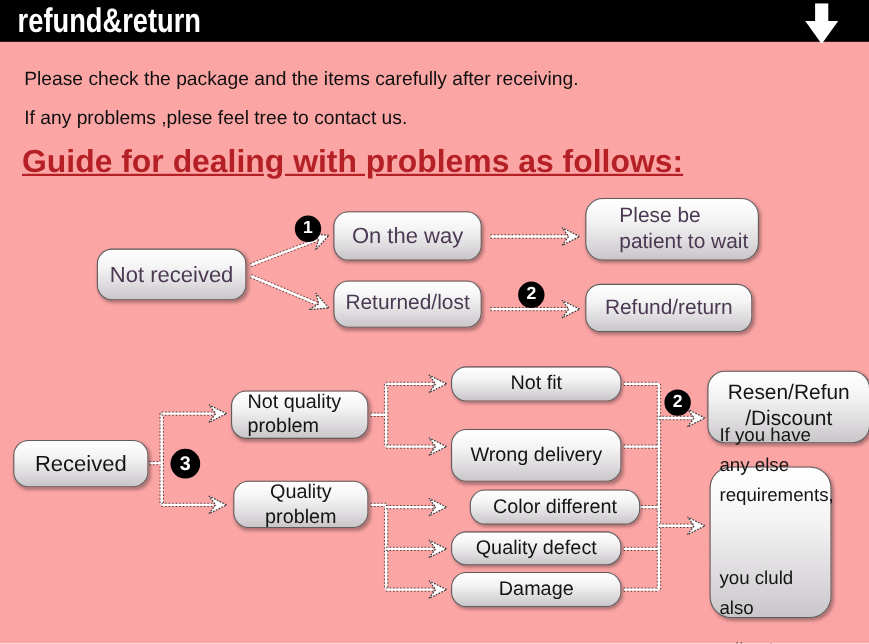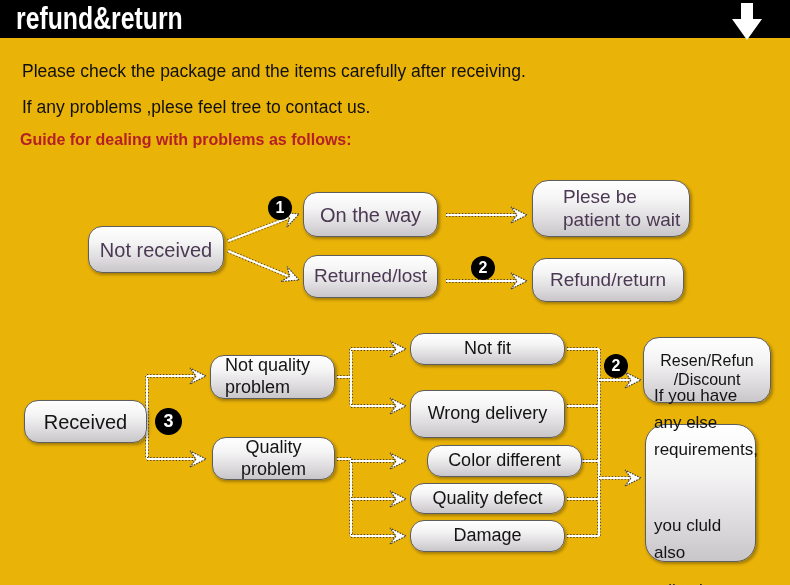--- a/index.html
+++ b/index.html
@@ -1,31 +1,31 @@
 <!DOCTYPE html>
 <html><head>
 <meta charset="utf-8">
 <style>
   html,body { margin:0; padding:0; background:#fff; }
   .page {
-    position:relative; width:790px; height:585px; background:#eab308;
+    position:relative; width:790px; height:585px; background:#fca5a5;
     font-family:"Liberation Sans", sans-serif; overflow:hidden;
   }
   
   .banner { position:absolute; left:0; top:0; width:790px; height:38px; background:#000; }
   .banner-title {
     position:absolute; left:16px; top:1px; color:#fff; font-size:31px; font-weight:bold;
     white-space:nowrap; transform:scaleX(0.80); transform-origin:0 50%; letter-spacing:0;
   }
   .banner-arrow { position:absolute; right:24px; top:3px; }
   
   .para { position:absolute; left:22px; font-size:17.5px; color:#101010; white-space:nowrap; }
   .para1 { top:61px; }
   .para2 { top:97px; }
-  .heading { position:absolute; left:20px; top:131px; font-size:16px; font-weight:bold; color:#b42025; white-space:nowrap; }
+  .heading { position:absolute; left:20px; top:131px; font-size:29px; font-weight:bold; color:#b42025; white-space:nowrap;text-decoration:underline; }
   
   .node {
     position:absolute; box-sizing:border-box; border:1.5px solid #5e5e5e; border-radius:14px;
     background:linear-gradient(180deg,#ffffff 0%,#f5f4f5 35%,#dedcde 70%,#c8c6c8 100%);
     box-shadow:1.5px 2px 3px rgba(0,0,0,0.30);
     display:flex; flex-direction:column; justify-content:center;
   }
   .center { align-items:center; text-align:center; }
   .leftal { align-items:flex-start; text-align:left; }
   .s1 { color:#4b3953; font-size:20px; }
@@ -123,21 +123,21 @@
     <span class="ln">Returned/lost</span>
   </div>
   <div class="node s1 leftal" style="left:532px;top:180px;width:158px;height:57px;padding-left:30px;border-radius:16px;font-size:19px;">
     <span class="ln">Plese be</span>
     <span class="ln">patient to wait</span>
   </div>
   <div class="node s1 center" style="left:532px;top:258px;width:152px;height:44px;font-size:19px;">
     <span class="ln">Refund/return</span>
   </div>
 
-  <div class="node s2 center" style="left:12px;top:400px;width:123px;height:43px;font-size:20px;margin-left:12px;">
+  <div class="node s2 center" style="left:12px;top:400px;width:123px;height:43px;font-size:20px;">
     <span class="ln">Received</span>
   </div>
   <div class="node s2 leftal" style="left:210px;top:355px;width:125px;height:44px;padding-left:14px;">
     <span class="ln">Not quality</span>
     <span class="ln">problem</span>
   </div>
   <div class="node s2 center" style="left:212px;top:437px;width:123px;height:43px;">
     <span class="ln">Quality</span>
     <span class="ln">problem</span>
   </div>
@@ -149,21 +149,21 @@
   </div>
   <div class="node s2 center" style="left:410px;top:445px;width:155px;height:32px;margin-left:17px;">
     <span class="ln">Color different</span>
   </div>
   <div class="node s2 center" style="left:410px;top:483px;width:155px;height:31px;">
     <span class="ln">Quality defect</span>
   </div>
   <div class="node s2 center" style="left:410px;top:520px;width:155px;height:32px;">
     <span class="ln">Damage</span>
   </div>
-  <div class="node s2 center" style="left:643px;top:337px;width:128px;height:66px;border-radius:16px;font-size:16px;">
+  <div class="node s2 center" style="left:643px;top:337px;width:148px;height:66px;border-radius:16px;font-size:19px;">
     <span class="ln">Resen/Refun</span>
     <span class="ln">/Discount</span>
   </div>
   <div class="node s2 leftal" style="left:645px;top:424px;width:111px;height:138px;padding-left:8px;border-radius:20px;font-size:17px;">
     <span class="ln" style="line-height:1.6;">If you have</span>
     <span class="ln" style="line-height:1.6;">any else</span>
     <span class="ln" style="line-height:1.6;">requirements,</span>
     <span class="ln" style="line-height:1.6;margin-top:48px;">you cluld also</span>
     <span class="ln" style="line-height:1.6;margin-top:11px;">tell us!</span>
   </div>

